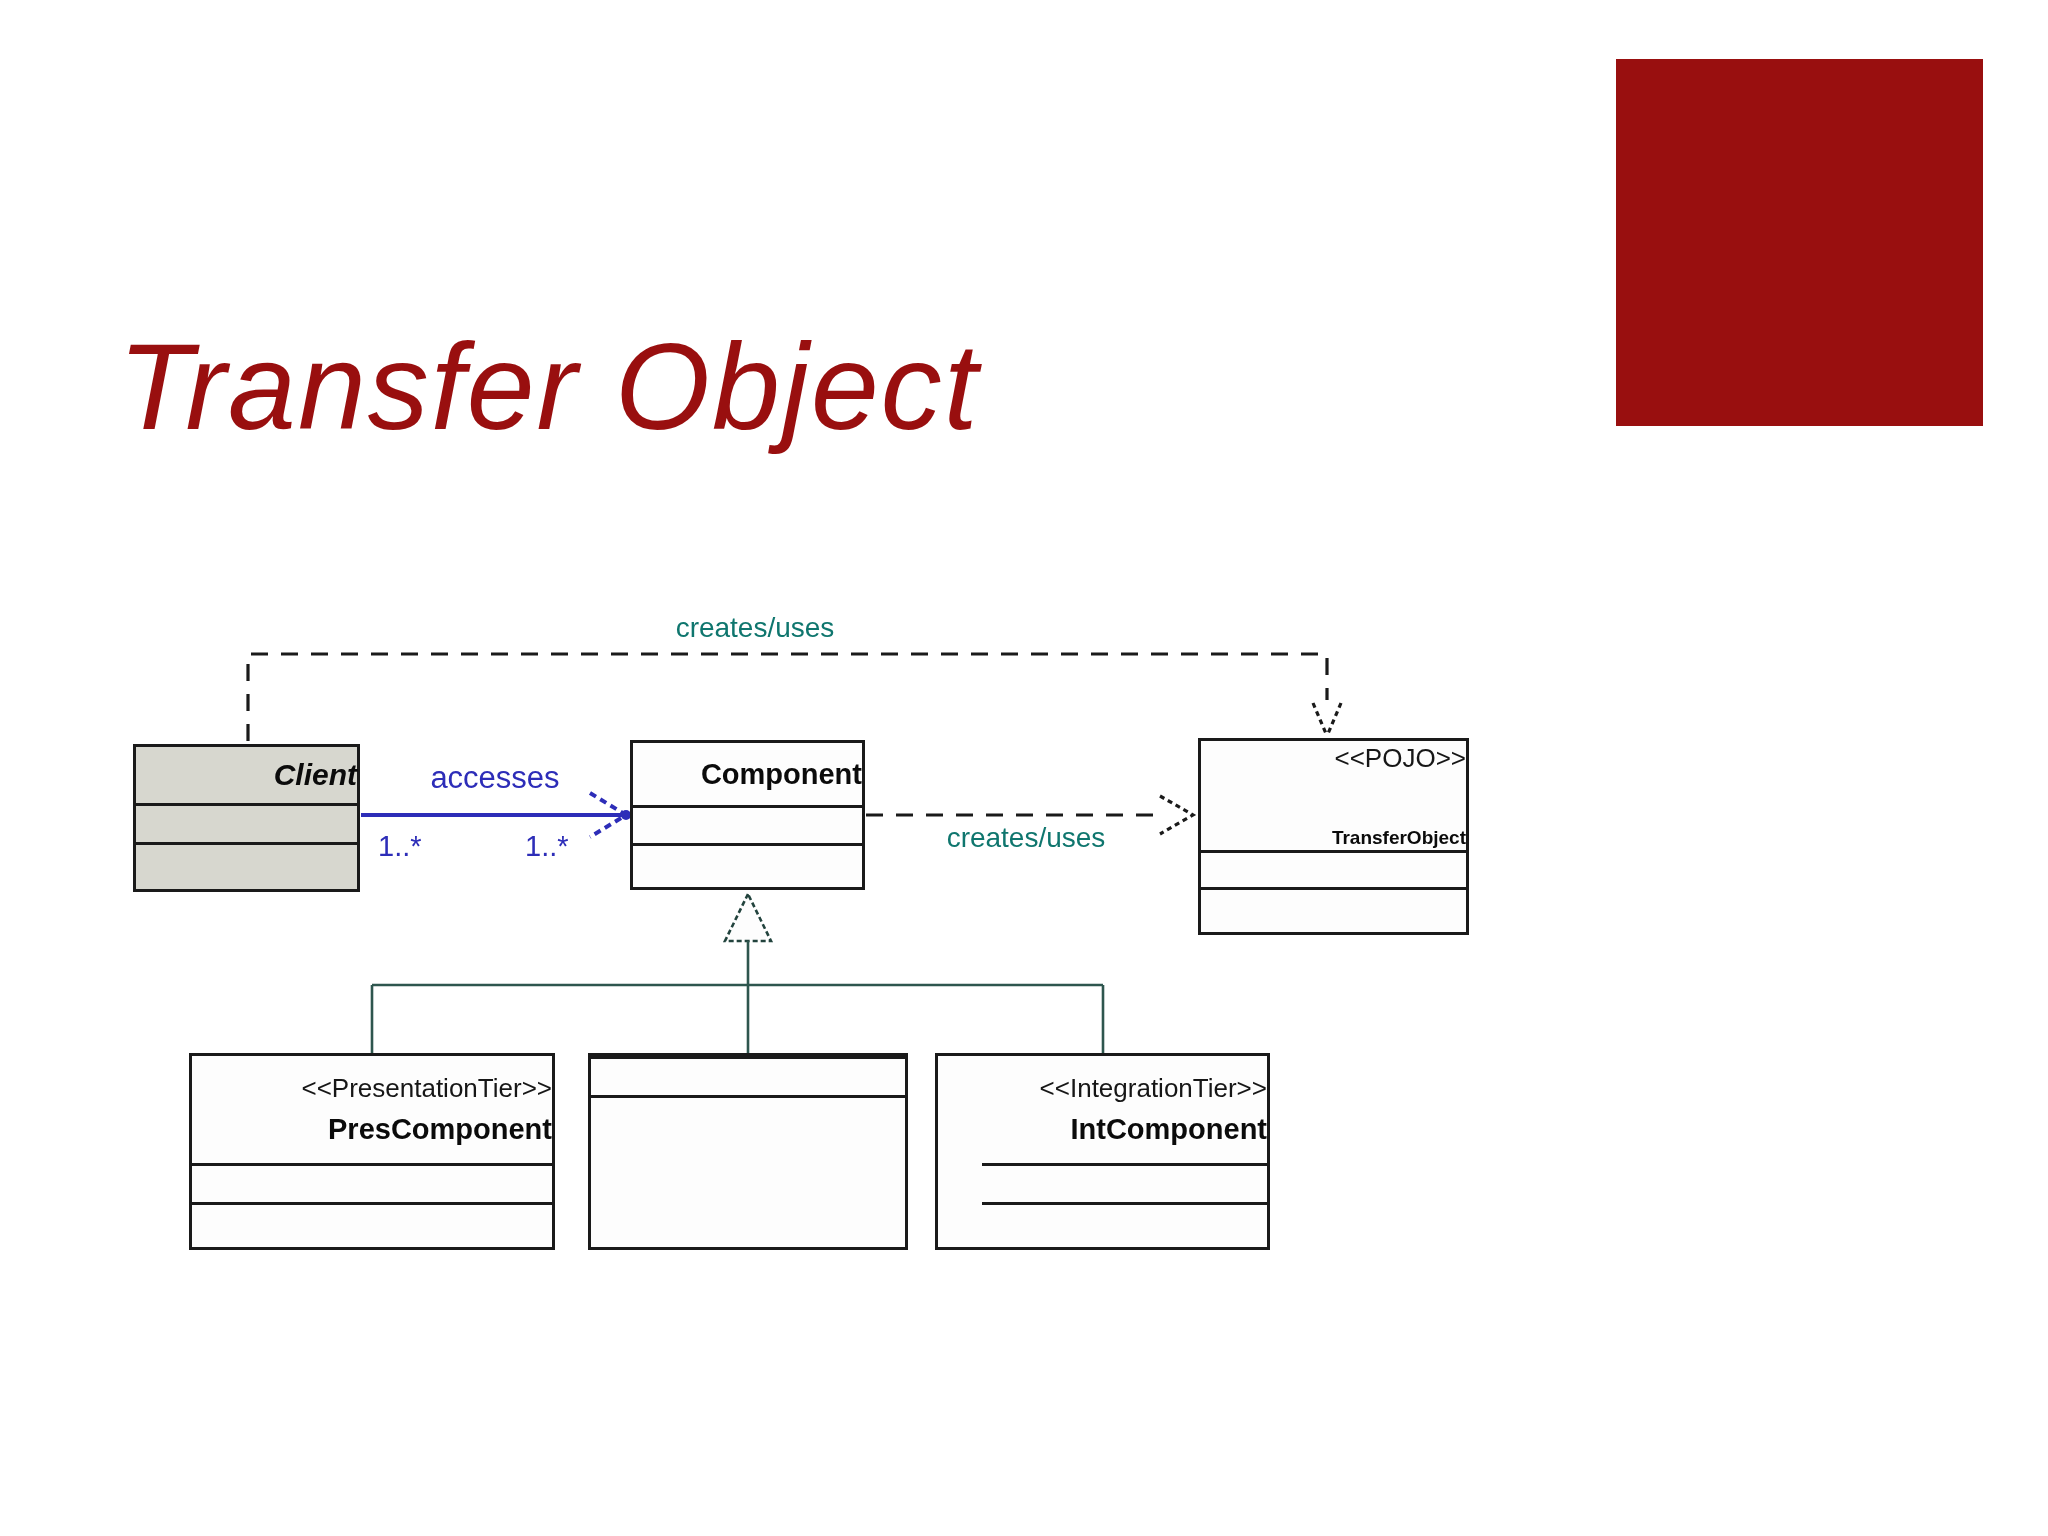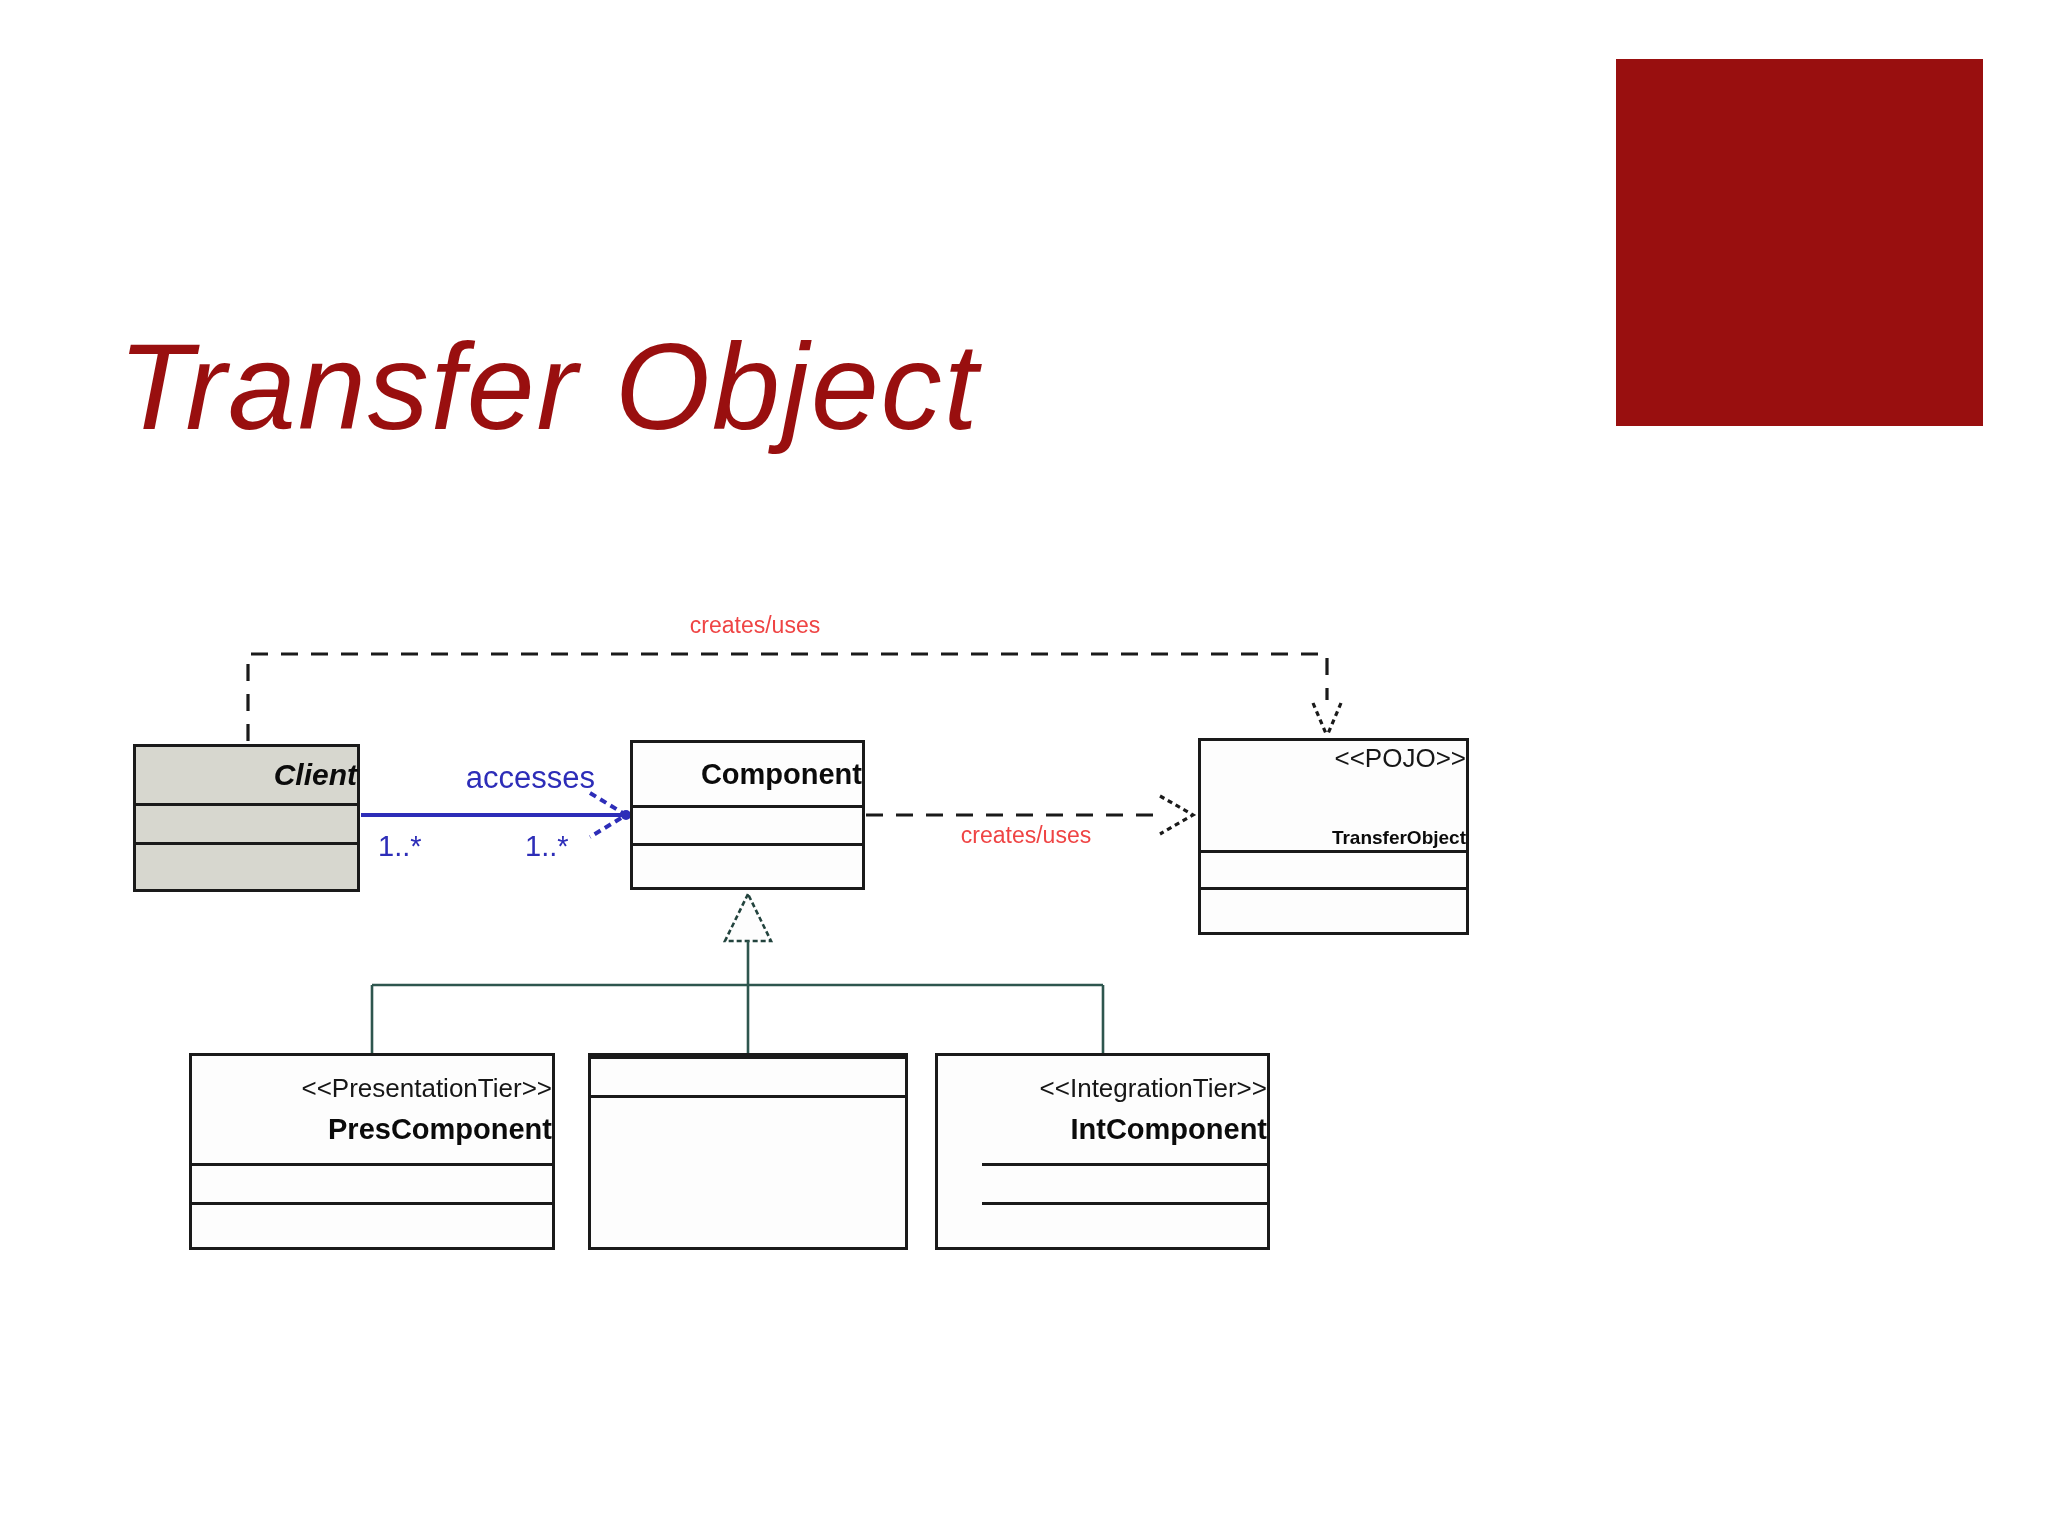--- a/index.html
+++ b/index.html
@@ -100,26 +100,26 @@
   .tier-box{top:1053px;height:197px;}
   .tier-box .title{height:107px;}
   .tier-box .attrs{height:39px;}
   .tier-box .ops{flex:1;}
   #box-pres{left:189px;width:366px;}
   #box-biz{left:588px;width:320px;}
   #box-int{left:935px;width:335px;padding-left:44px;}
 
   .edge-label{
     position:absolute;
-    font-size:23px;
-    color:#ef4444;
+    font-size:28px;
+    color:#0f766e;
     text-align:center;
     white-space:nowrap;
   }
-  .edge-label.blue{color:var(--assoc);text-align:right;}
+  .edge-label.blue{color:var(--assoc);}
   #lbl-top-dep{left:655px;top:612px;width:200px;}
   #lbl-mid-dep{left:926px;top:822px;width:200px;}
   #lbl-accesses{left:395px;top:760px;width:200px;font-size:31px;}
   #lbl-mult-src{left:378px;top:830px;width:70px;font-size:29px;text-align:left;}
   #lbl-mult-tgt{left:525px;top:830px;width:70px;font-size:29px;text-align:left;}
 </style>
 </head>
 <body>
 
 <div class="corner-square"></div>

